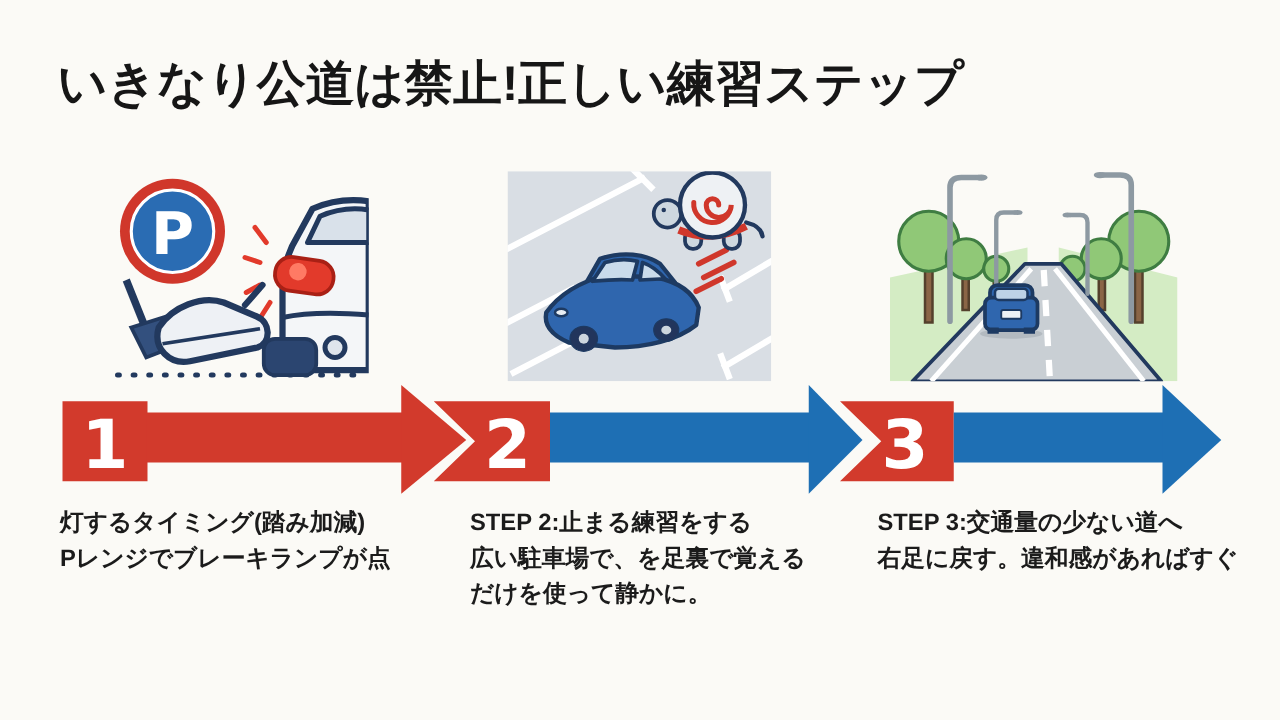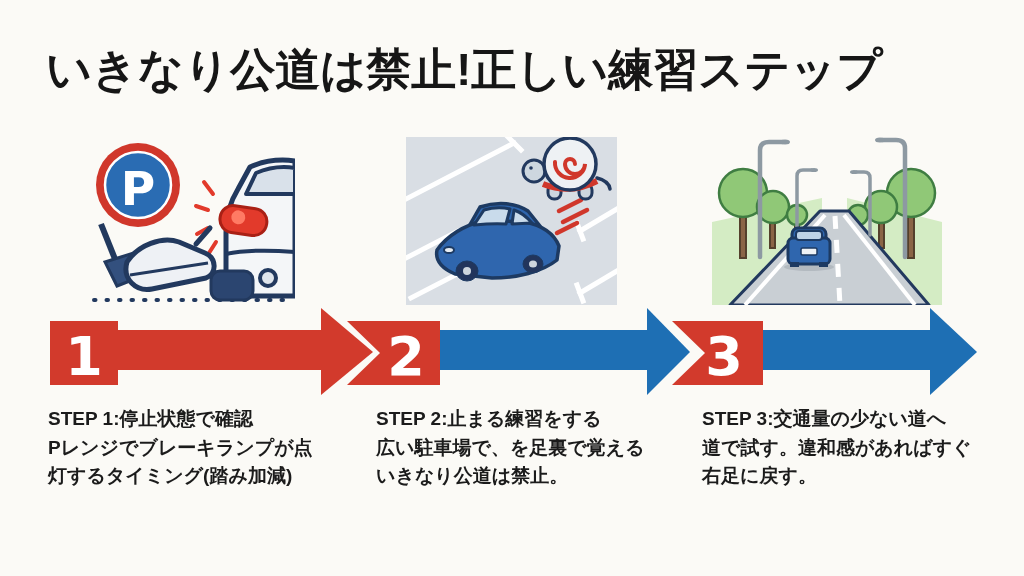--- a/index.html
+++ b/index.html
@@ -5,21 +5,21 @@
   *{margin:0;padding:0;box-sizing:border-box}
   html,body{width:1024px;height:576px}
   body{
     background:#fbfaf6;
     font-family:"Liberation Sans","DejaVu Sans",sans-serif;
     position:relative;overflow:hidden;color:#1c1c1c;
   }
   .stage{position:absolute;inset:0}
   .title{
     position:absolute;left:46px;top:40px;
-    font-size:45px;font-weight:800;color:#161616;
+    font-size:39px;font-weight:800;color:#161616;
     white-space:nowrap;letter-spacing:0px;
   }
   .illus{position:absolute}
   .illus1{left:78px;top:136px;width:217px;height:170px}
   .illus2{left:406px;top:137px;width:211px;height:168px}
   .illus3{left:712px;top:136px;width:230px;height:169px}
   .timeline{position:absolute;left:0;top:300px;width:1024px;height:110px}
   .tl-num{
     font-family:"DejaVu Sans","Liberation Sans",sans-serif;
     font-weight:bold;fill:#ffffff;
@@ -187,30 +187,28 @@
     <polygon points="672,21 763,21 763,85 672,85 705,53" fill="#d23a2c"></polygon>
     <rect x="763" y="30" width="170" height="40" fill="#1e6fb4"></rect>
     <polygon points="930,8 977,52 930,95" fill="#1e6fb4"></polygon>
 
     <text x="84" y="56" font-size="54" text-anchor="middle" dominant-baseline="central" class="tl-num">1</text>
     <text x="406" y="56" font-size="54" text-anchor="middle" dominant-baseline="central" class="tl-num">2</text>
     <text x="724" y="56" font-size="54" text-anchor="middle" dominant-baseline="central" class="tl-num">3</text>
   </svg>
 
   <div class="step step1">
-    <div>STEP 1:停止状態で確認</div>
+    <div>灯するタイミング(踏み加減)</div>
     <div>Pレンジでブレーキランプが点</div>
-    <div>灯するタイミング(踏み加減)</div>
   </div>
 
   <div class="step step2">
     <div>STEP 2:止まる練習をする</div>
     <div>広い駐車場で、を足裏で覚える</div>
-    <div>いきなり公道は禁止。</div>
+    <div>だけを使って静かに。</div>
   </div>
 
   <div class="step step3">
     <div>STEP 3:交通量の少ない道へ</div>
-    <div>道で試す。違和感があればすぐ</div>
-    <div>右足に戻す。</div>
+    <div>右足に戻す。違和感があればすぐ</div>
   </div>
 
 </div>
 
 </body></html>

